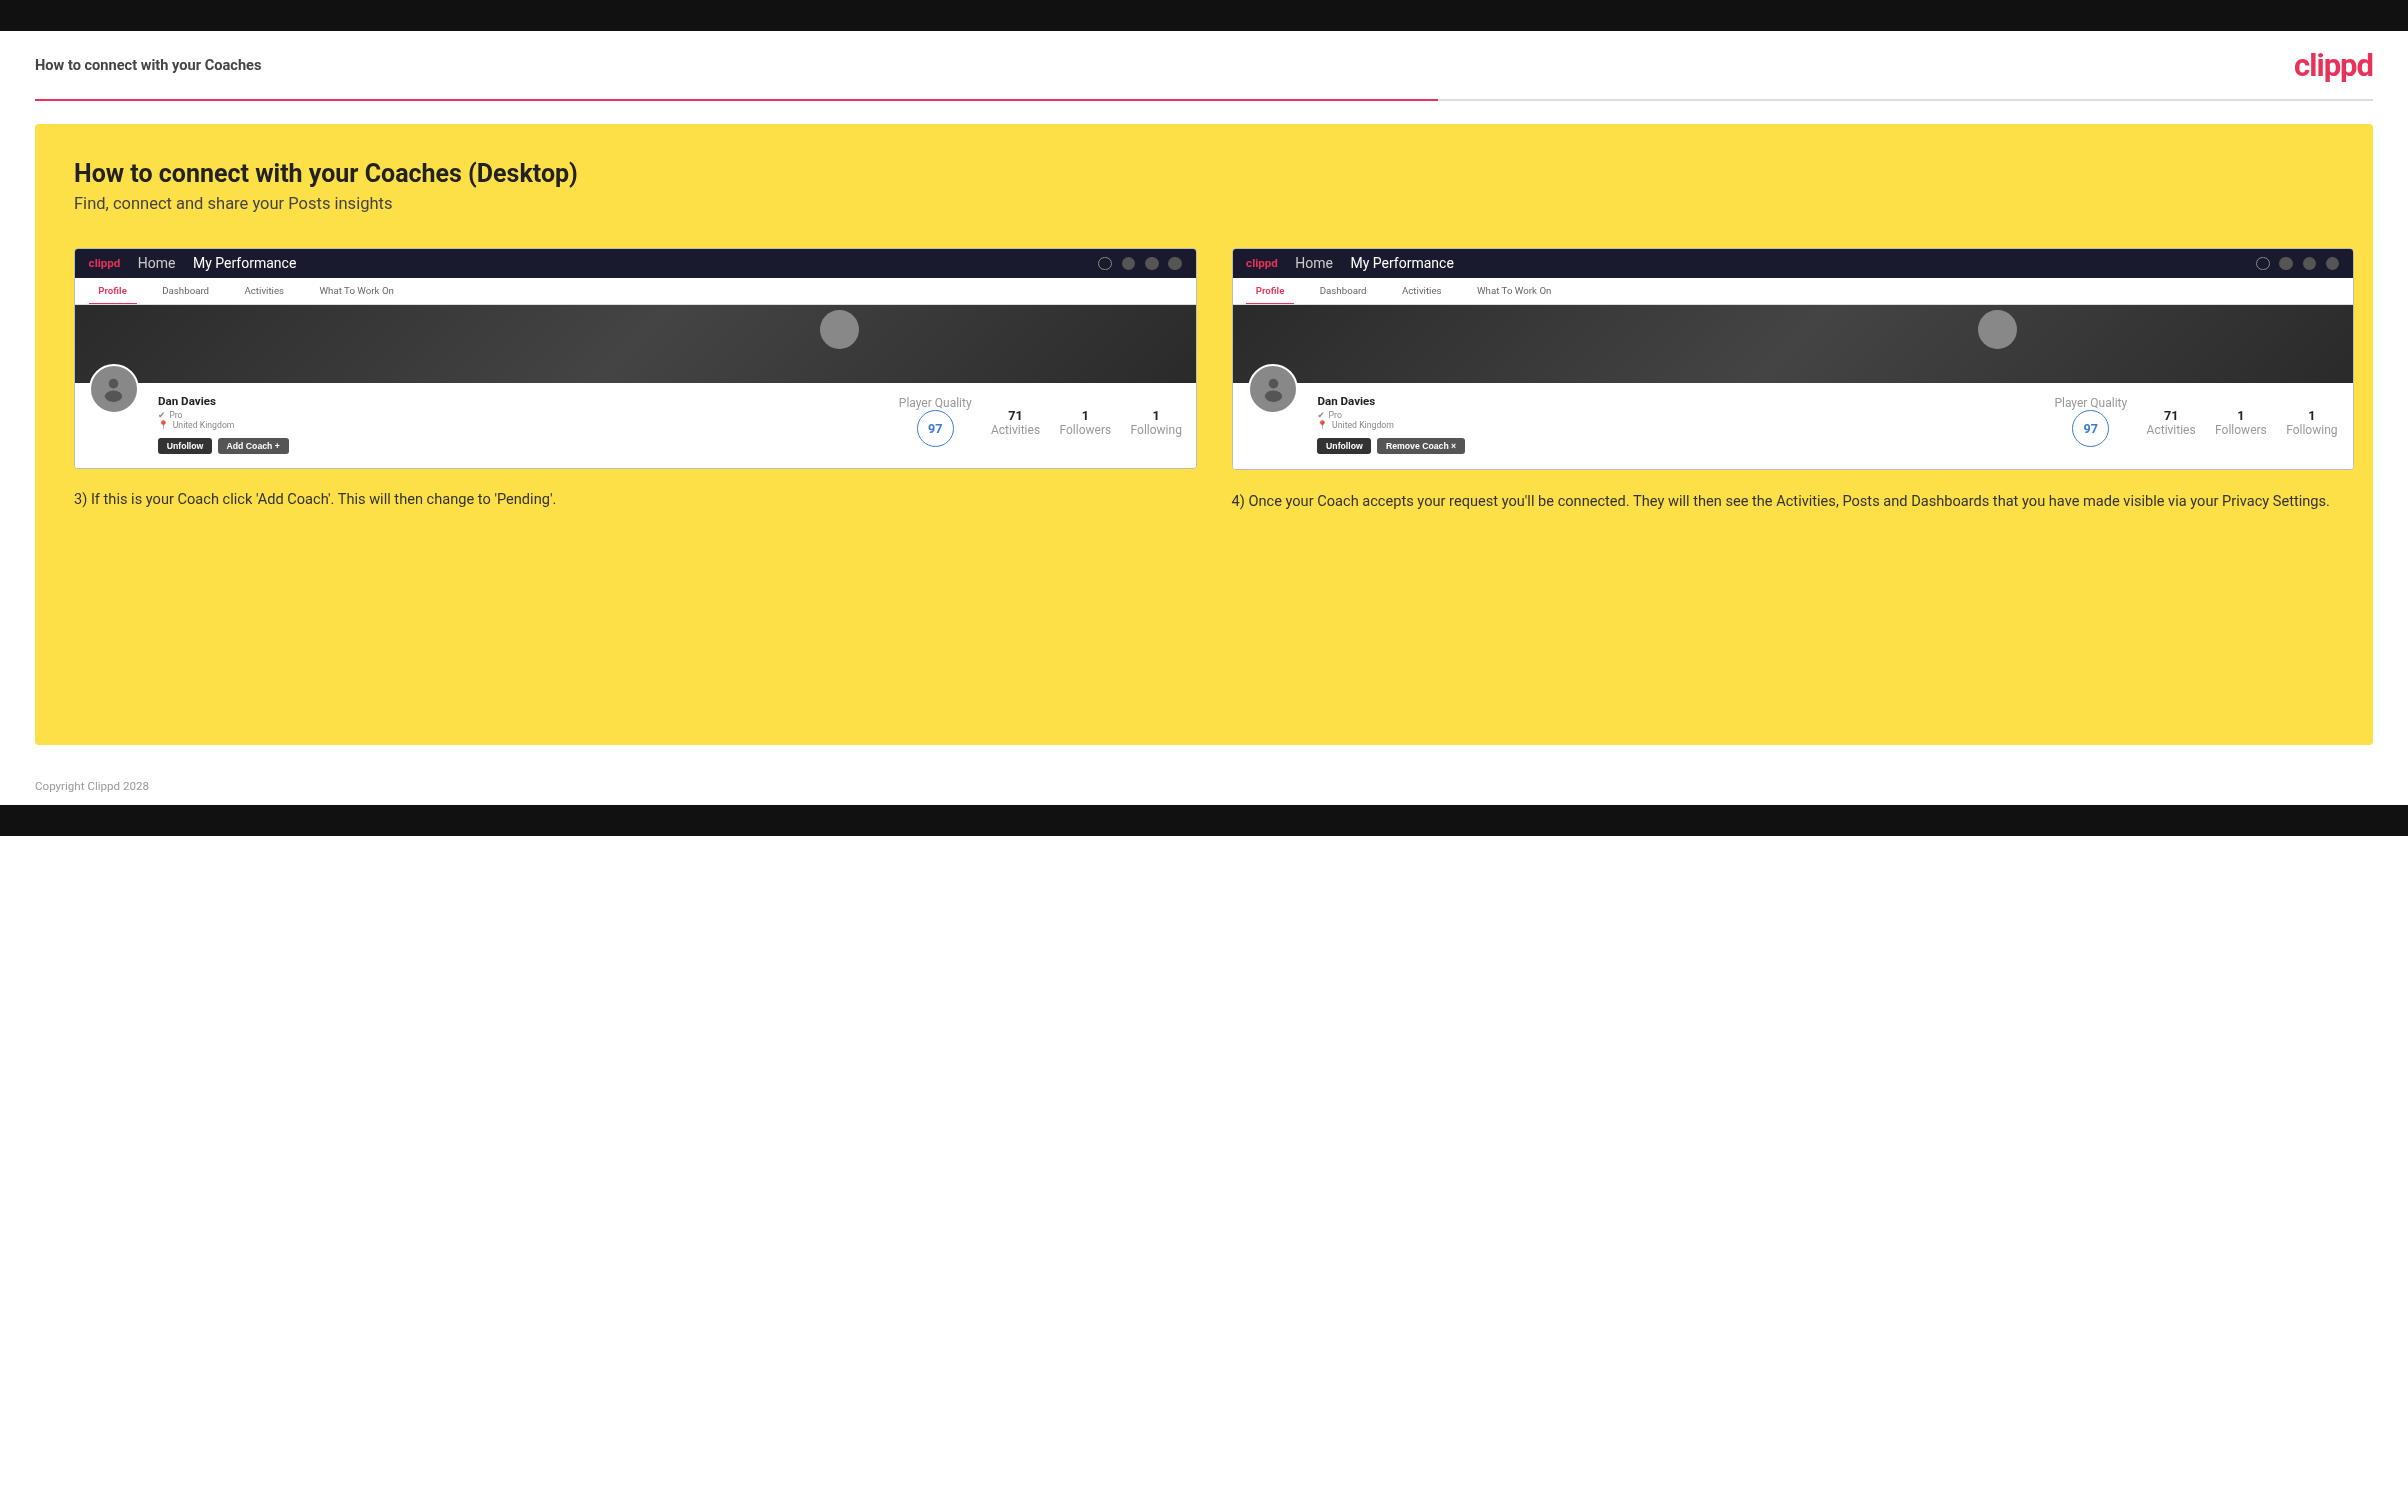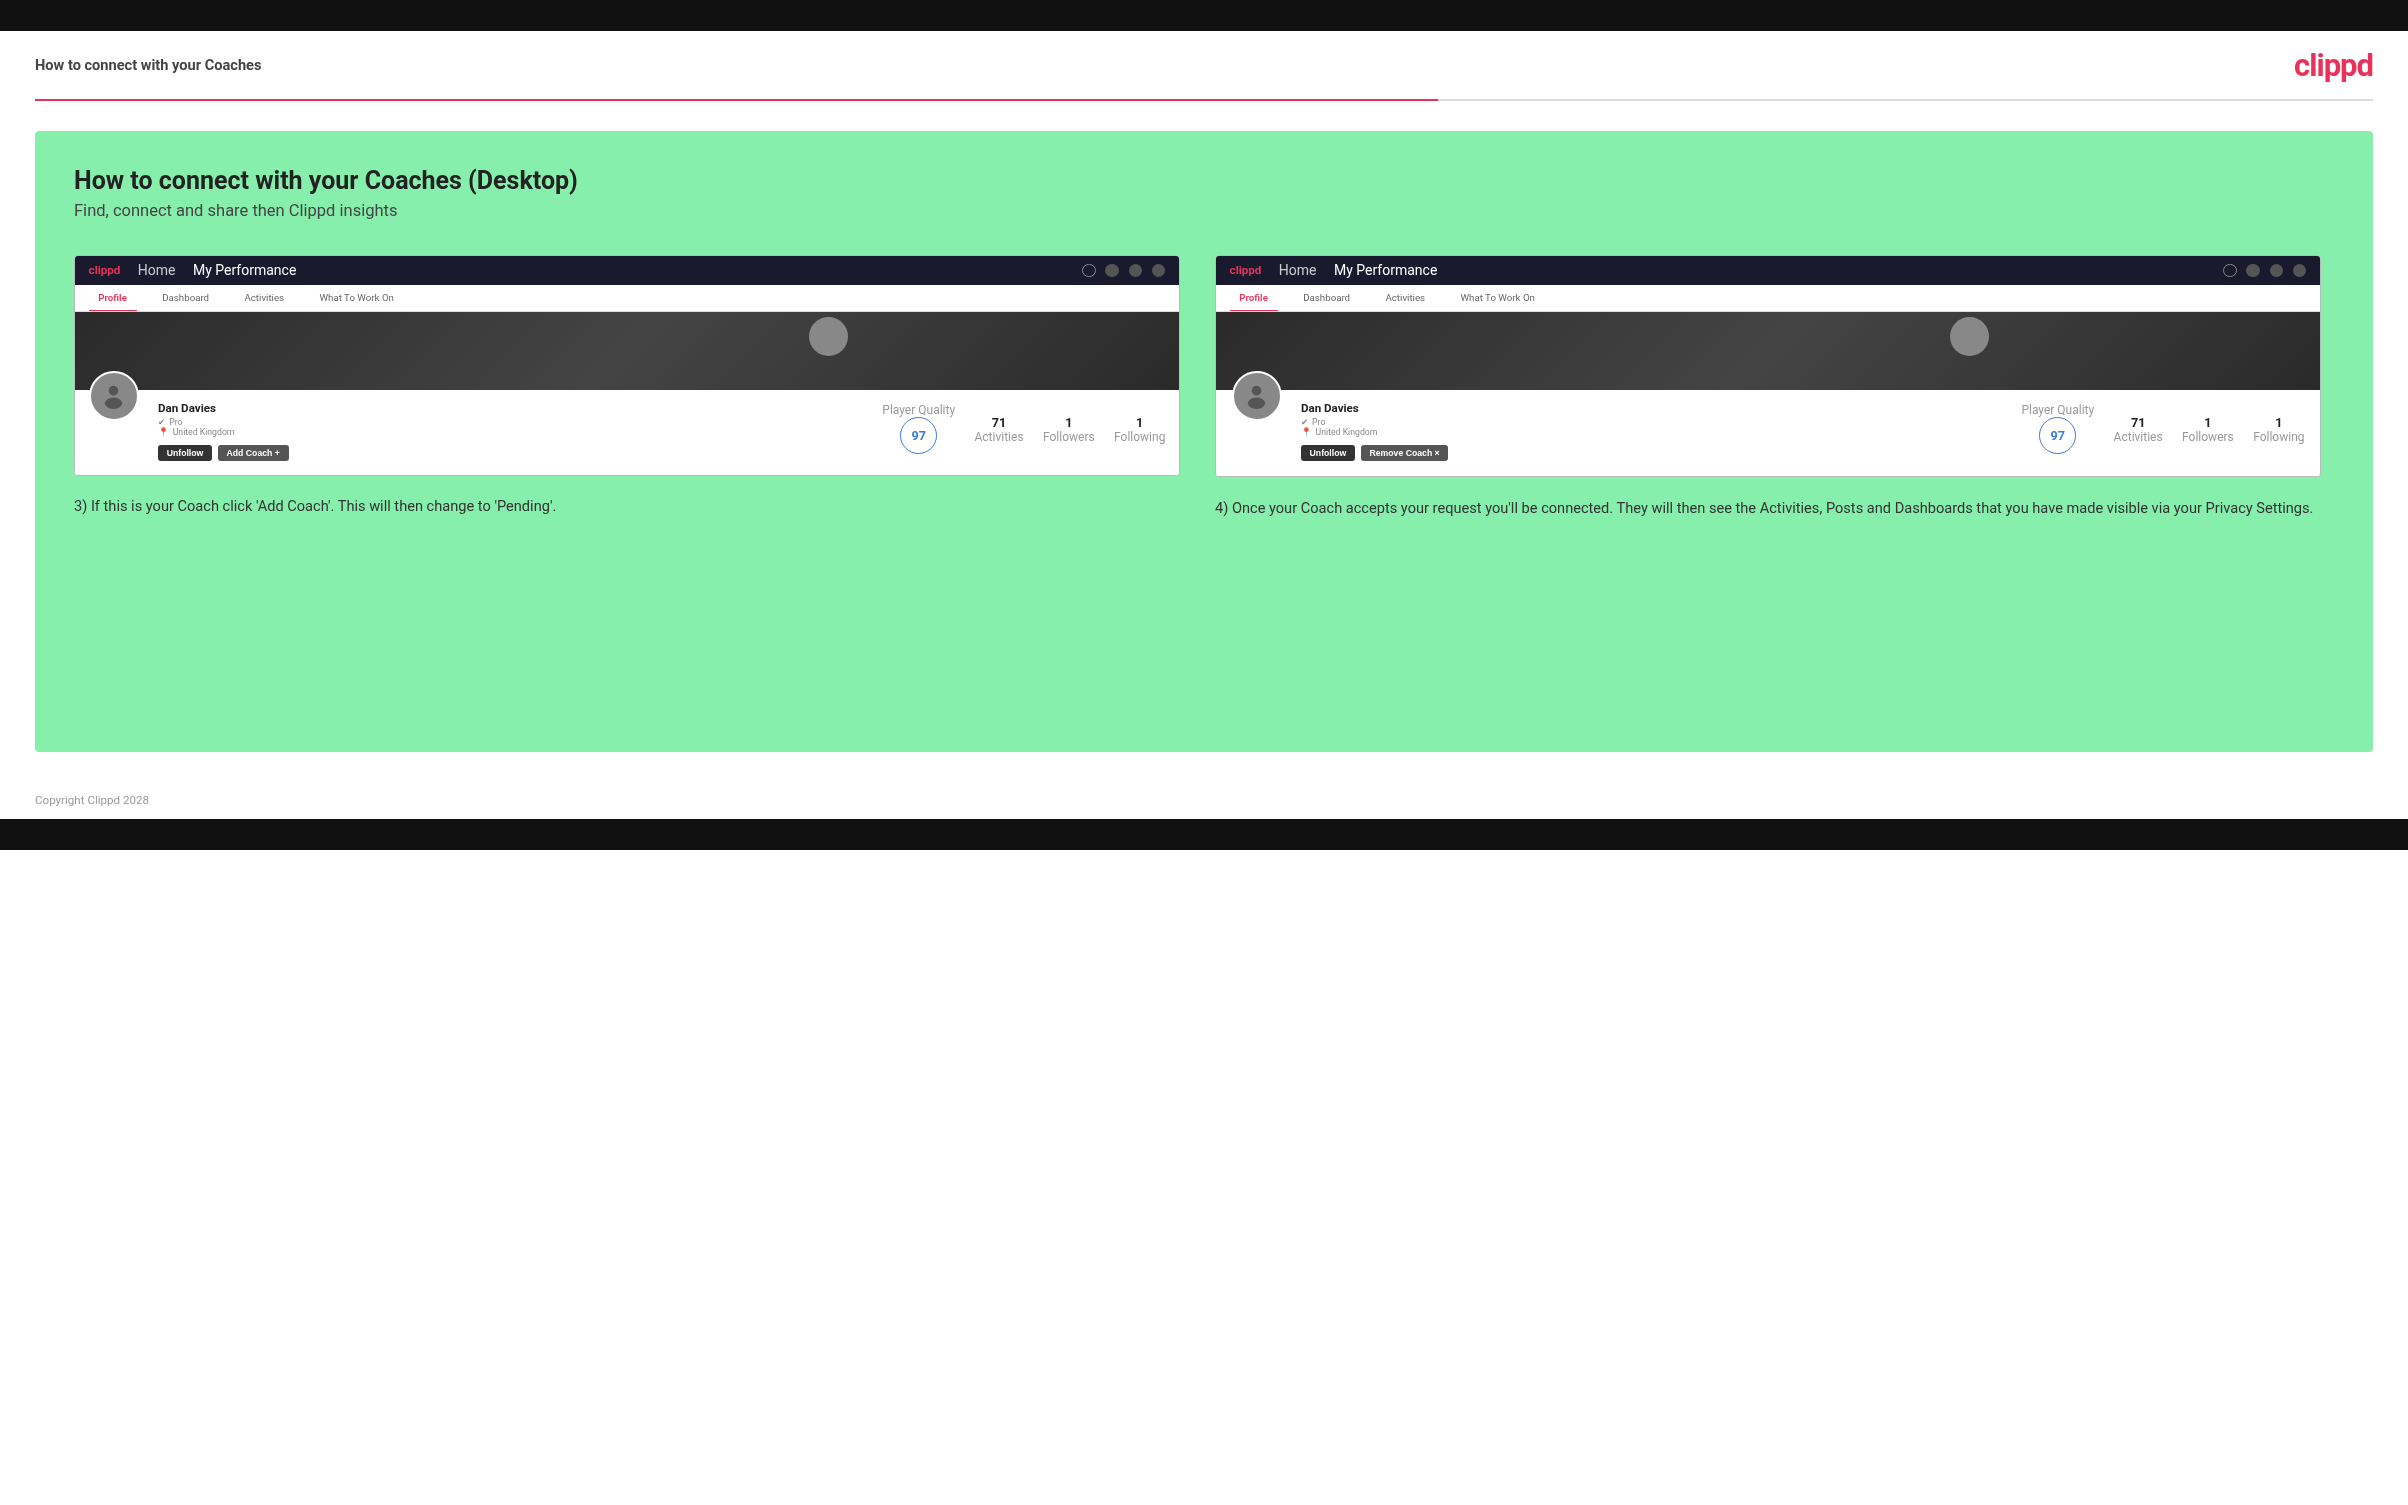--- a/index.html
+++ b/index.html
@@ -38,23 +38,23 @@
 
     
     .header-divider {
       height: 1.9px;
       background: linear-gradient(to right, #e8325a 60%, #ddd 60%);
       margin: 0 35px;
     }
 
     
     .main-content {
-      background: #86efac;
-      margin: 30px 35px;
-      padding: 35px 52px 39px 39px;
+      background: #fde047;
+      margin: 23px 35px;
+      padding: 35px 19px 39px 39px;
       border-radius: 3.9px;
       min-height: 621px;
     }
 
     .page-heading {
       font-size: 25px;
       font-weight: 700;
       color: #222;
       margin-bottom: 5.8px;
     }
@@ -298,21 +298,21 @@
 <div class="header">
   <span class="header-title">How to connect with your Coaches</span>
   <span class="logo">clippd</span>
 </div>
 
 <div class="header-divider"></div>
 
 <div class="main-content">
 
   <div class="page-heading">How to connect with your Coaches (Desktop)</div>
-  <div class="page-subheading">Find, connect and share then Clippd insights</div>
+  <div class="page-subheading">Find, connect and share your Posts insights</div>
 
   <div class="screenshots-row">
 
     <div class="screenshot-col left">
       <div class="screenshot-mock">
 
         <div class="mock-nav">
           <span class="mock-logo">clippd</span>
           <span class="mock-nav-item">Home</span>
           <span class="mock-nav-item active">My Performance</span>

